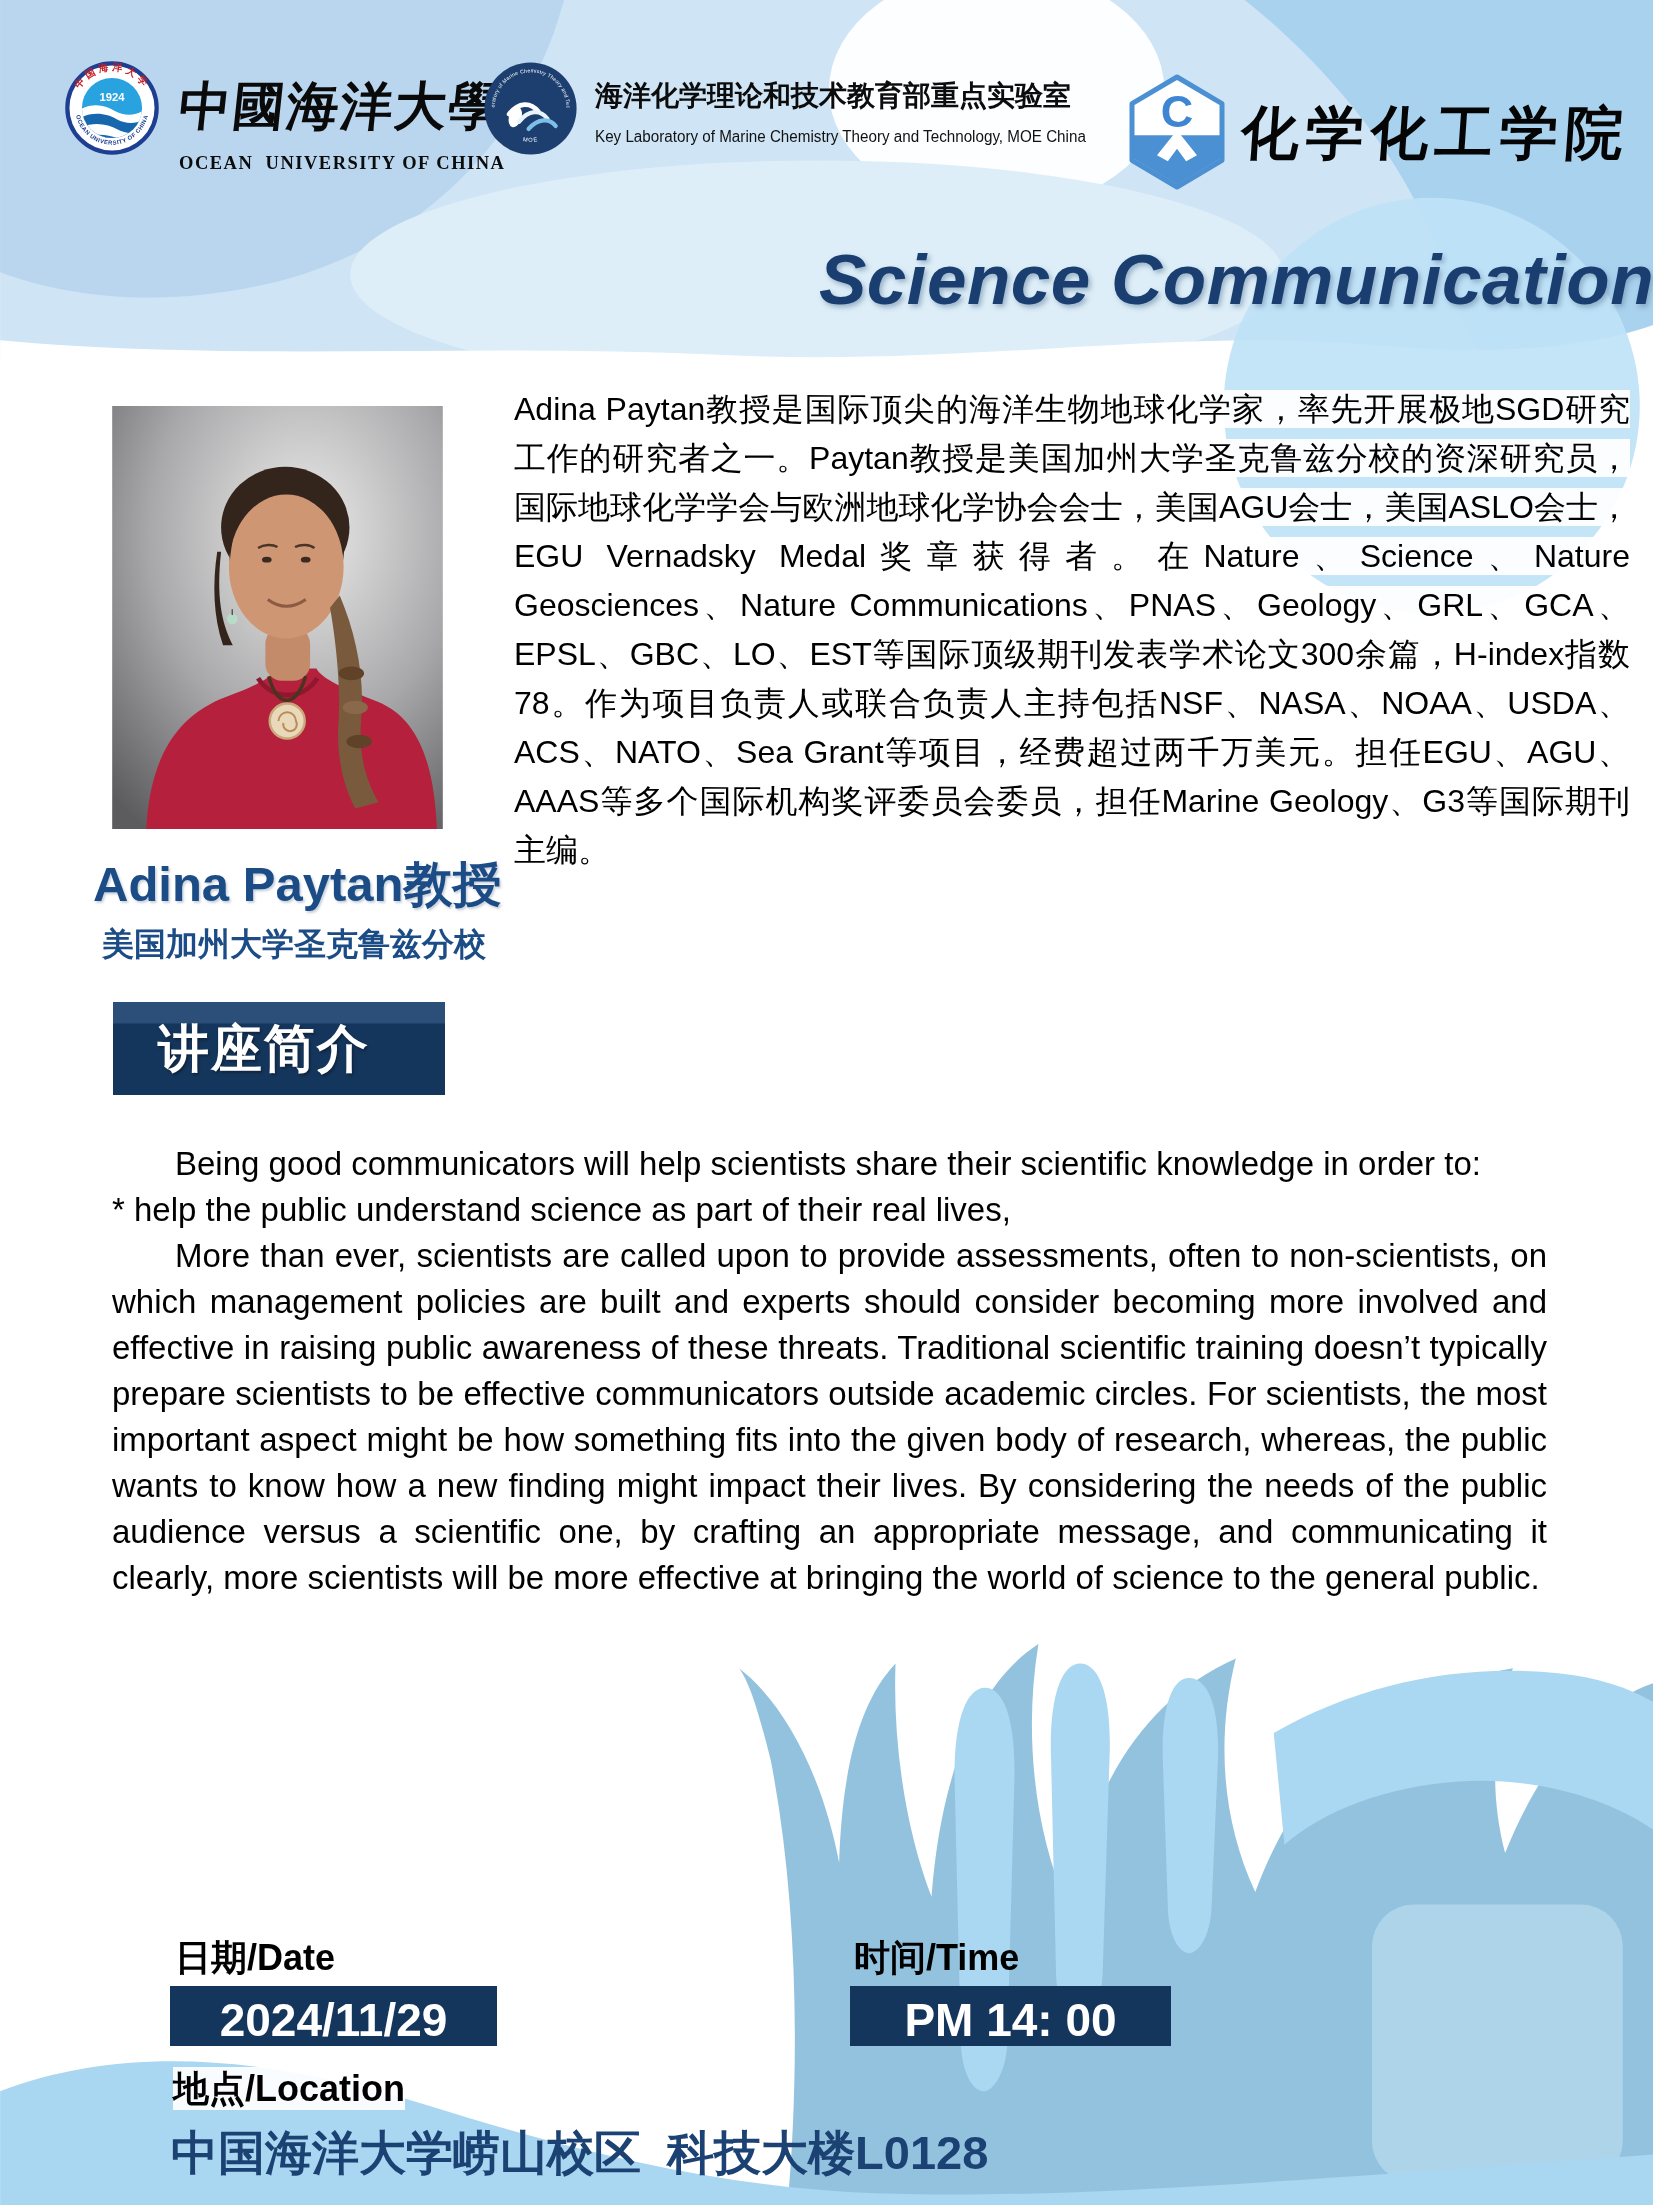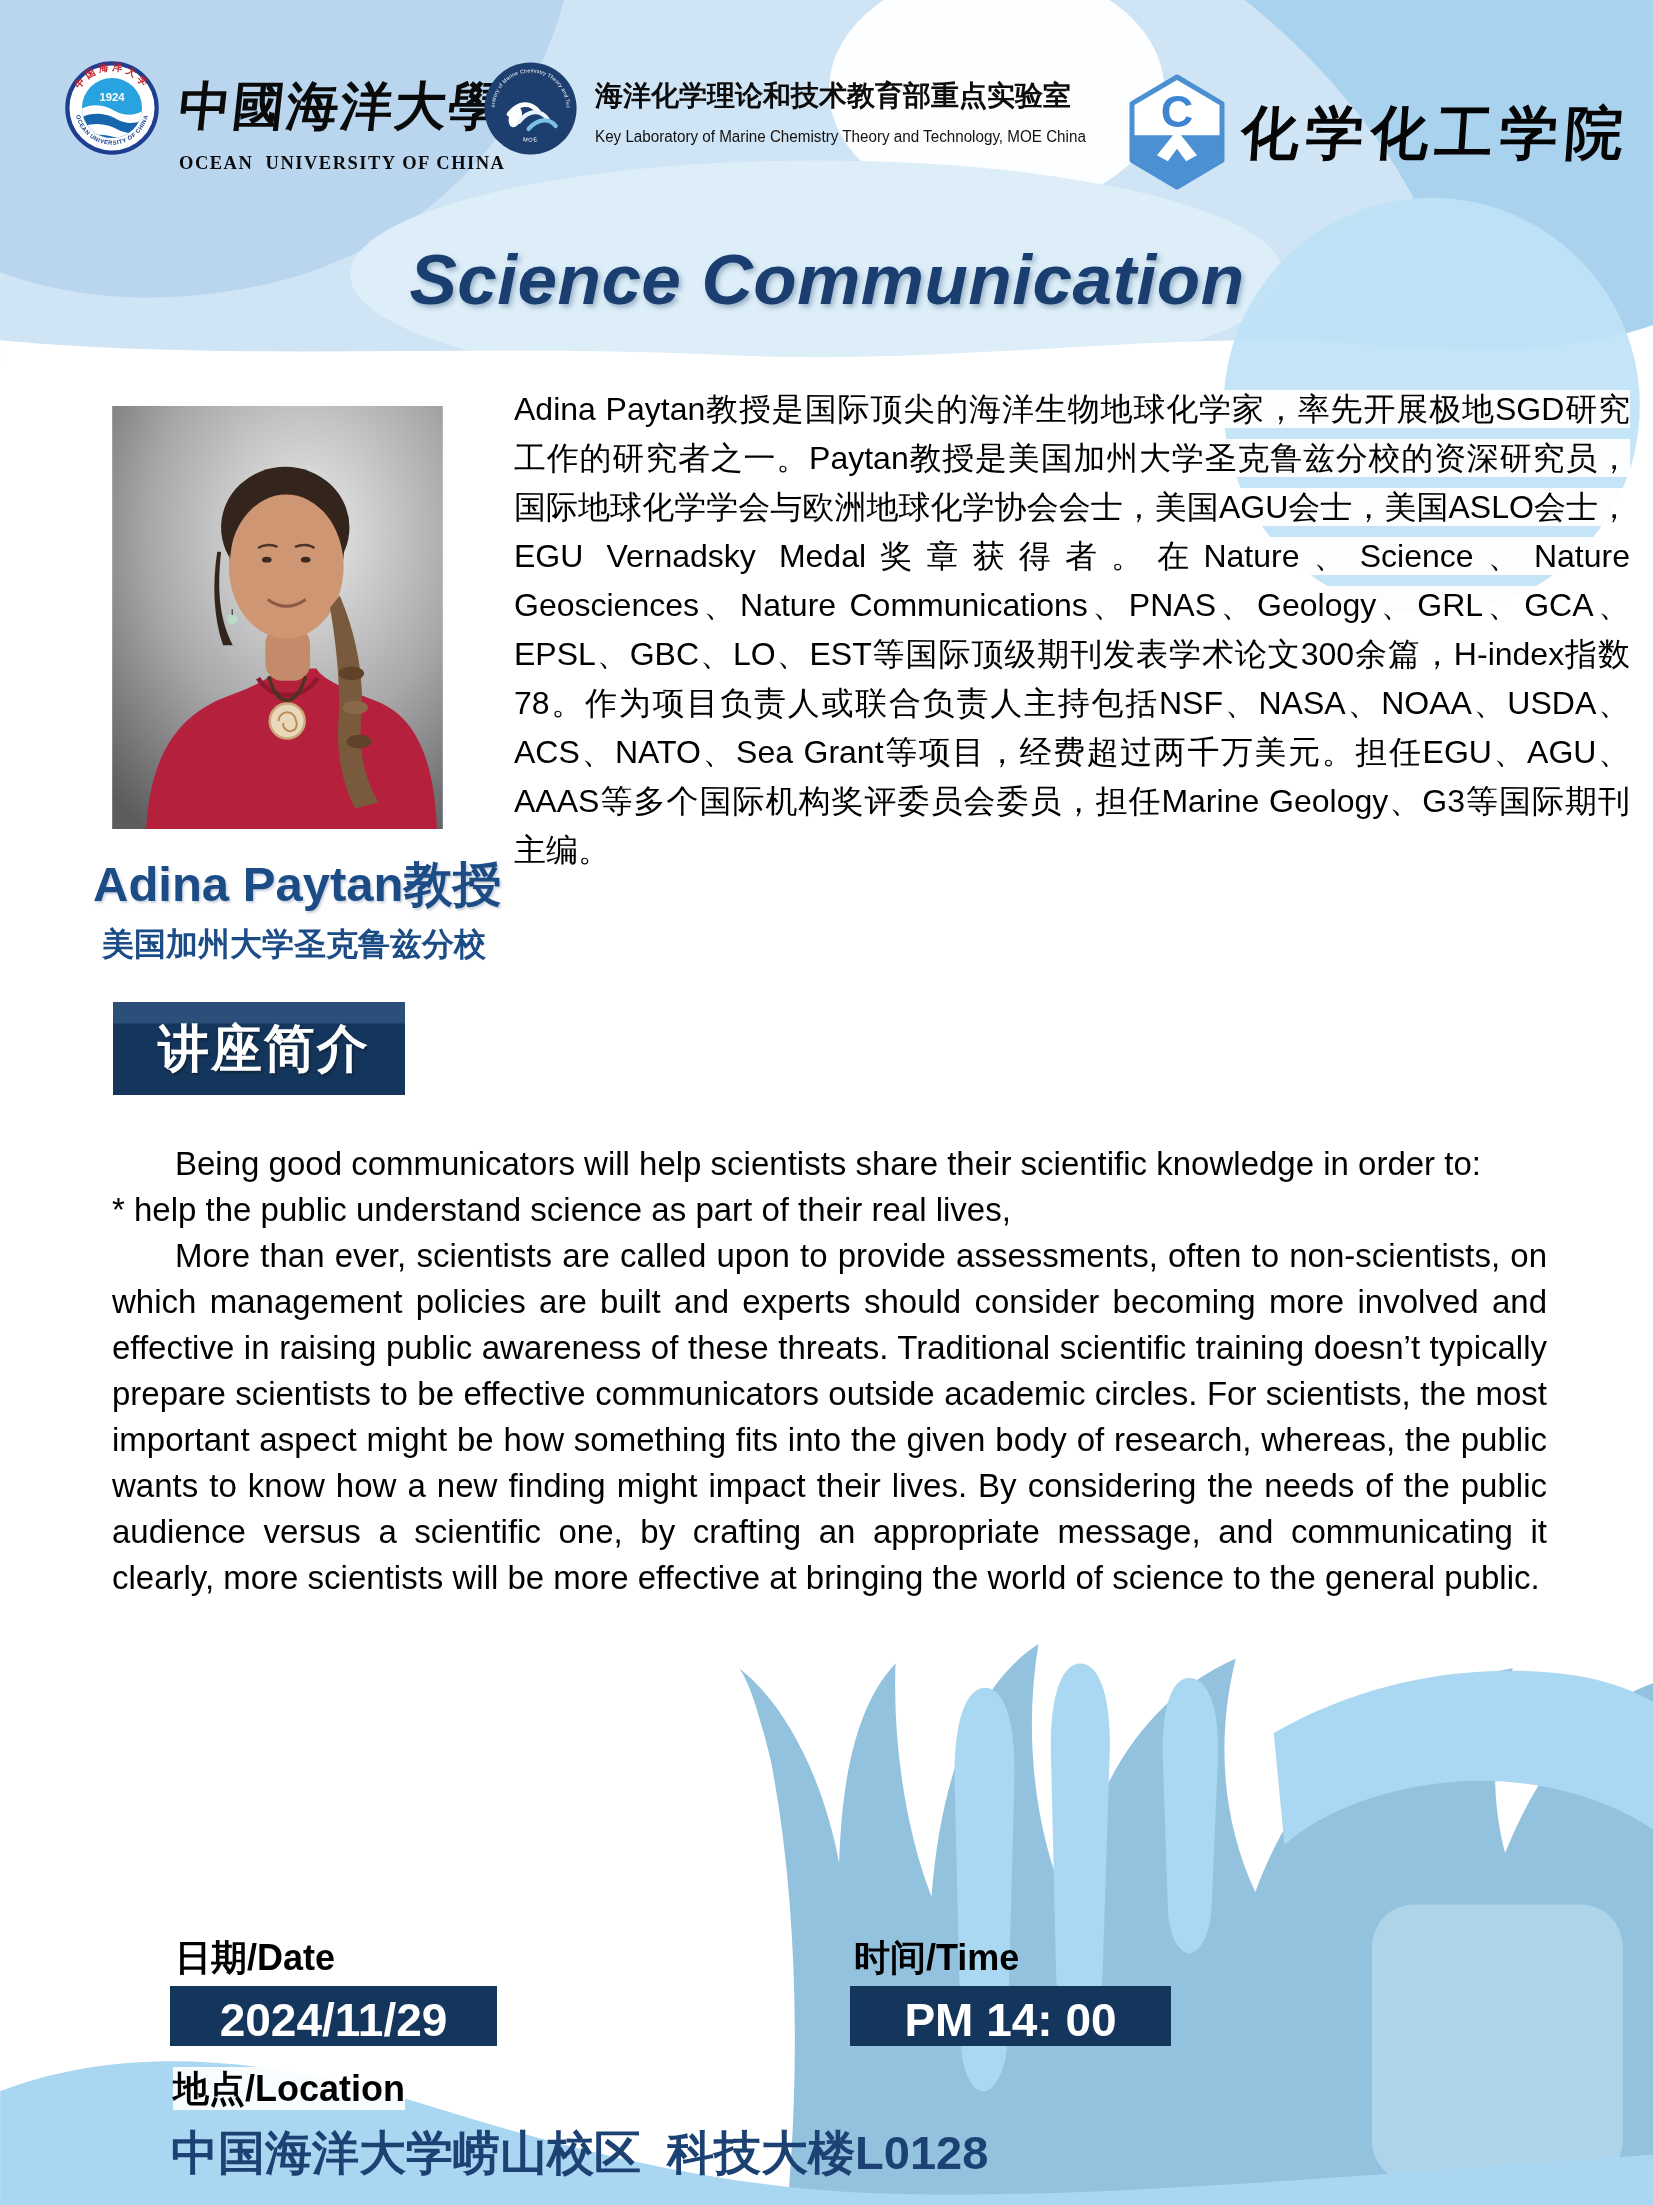--- a/index.html
+++ b/index.html
@@ -17,38 +17,38 @@
           letter-spacing:1.5px;color:#0c0c0c;margin-top:10.7px;white-space:pre;}
   .lab-logo{left:483px;top:61px;width:95px;height:95px;}
   .lab-text{left:595px;top:77px;}
   .lab-zh{font-size:28px;font-weight:700;color:#0c0c0c;}
   .lab-en{font-size:16px;color:#111;margin-top:12.6px;transform:scaleX(.95);transform-origin:left;}
   .hex-logo{left:1127px;top:72px;width:100px;height:120px;}
   .college{left:1241px;top:95px;font-family:"Liberation Serif","DejaVu Serif",serif;
            font-weight:900;font-size:58px;letter-spacing:6.8px;color:#050505;transform:skewX(-4deg);white-space:pre;}
 
   
-  .title{left:0;top:239px;width:1654px;text-align:center;font-size:71px;font-style:italic;
+  .title{left:0;top:239px;width:1654px;text-align:right;font-size:71px;font-style:italic;
          font-weight:900;color:var(--navy-text);letter-spacing:0.5px;
          text-shadow:2.4px 2.9px 4.9px rgba(110,140,170,.6);}
 
   
   .photo{left:112px;top:406px;width:331px;height:423px;}
   .speaker-name{left:93px;top:852px;font-size:49px;font-weight:800;color:var(--name-blue);
                 text-shadow:1.5px 1.5px 2.4px rgba(100,120,150,.35);white-space:pre;}
   .speaker-aff{left:102px;top:923px;font-size:32px;font-weight:700;color:var(--name-blue);white-space:pre;}
   .bio{left:514px;top:385px;width:1116px;font-size:32px;line-height:49px;color:#000;
        text-align:justify;}
 
   
   .hl{background:rgba(255,255,255,.93);box-decoration-break:clone;-webkit-box-decoration-break:clone;
       padding:1px 0;}
 
   
-  .section-box{left:113px;top:1002px;width:292px;height:93px;
+  .section-box{left:113px;top:1002px;width:332px;height:93px;
                background:linear-gradient(180deg,var(--navy-box-light) 0%,var(--navy-box-light) 22%,var(--navy-box) 24%,var(--navy-box) 100%);}
   .section-box span{display:block;padding-left:45px;line-height:93px;font-size:51px;font-weight:800;
                     color:#fff;text-shadow:1.5px 1.9px 2.9px rgba(0,0,0,.35);letter-spacing:1.9px;}
 
   
   .abstract{left:112px;top:1141px;width:1435px;font-size:33px;line-height:46px;color:#000;
             text-align:justify;}
   .abstract p{margin:0;}
   .abstract p.indent{text-indent:63px;}
 

